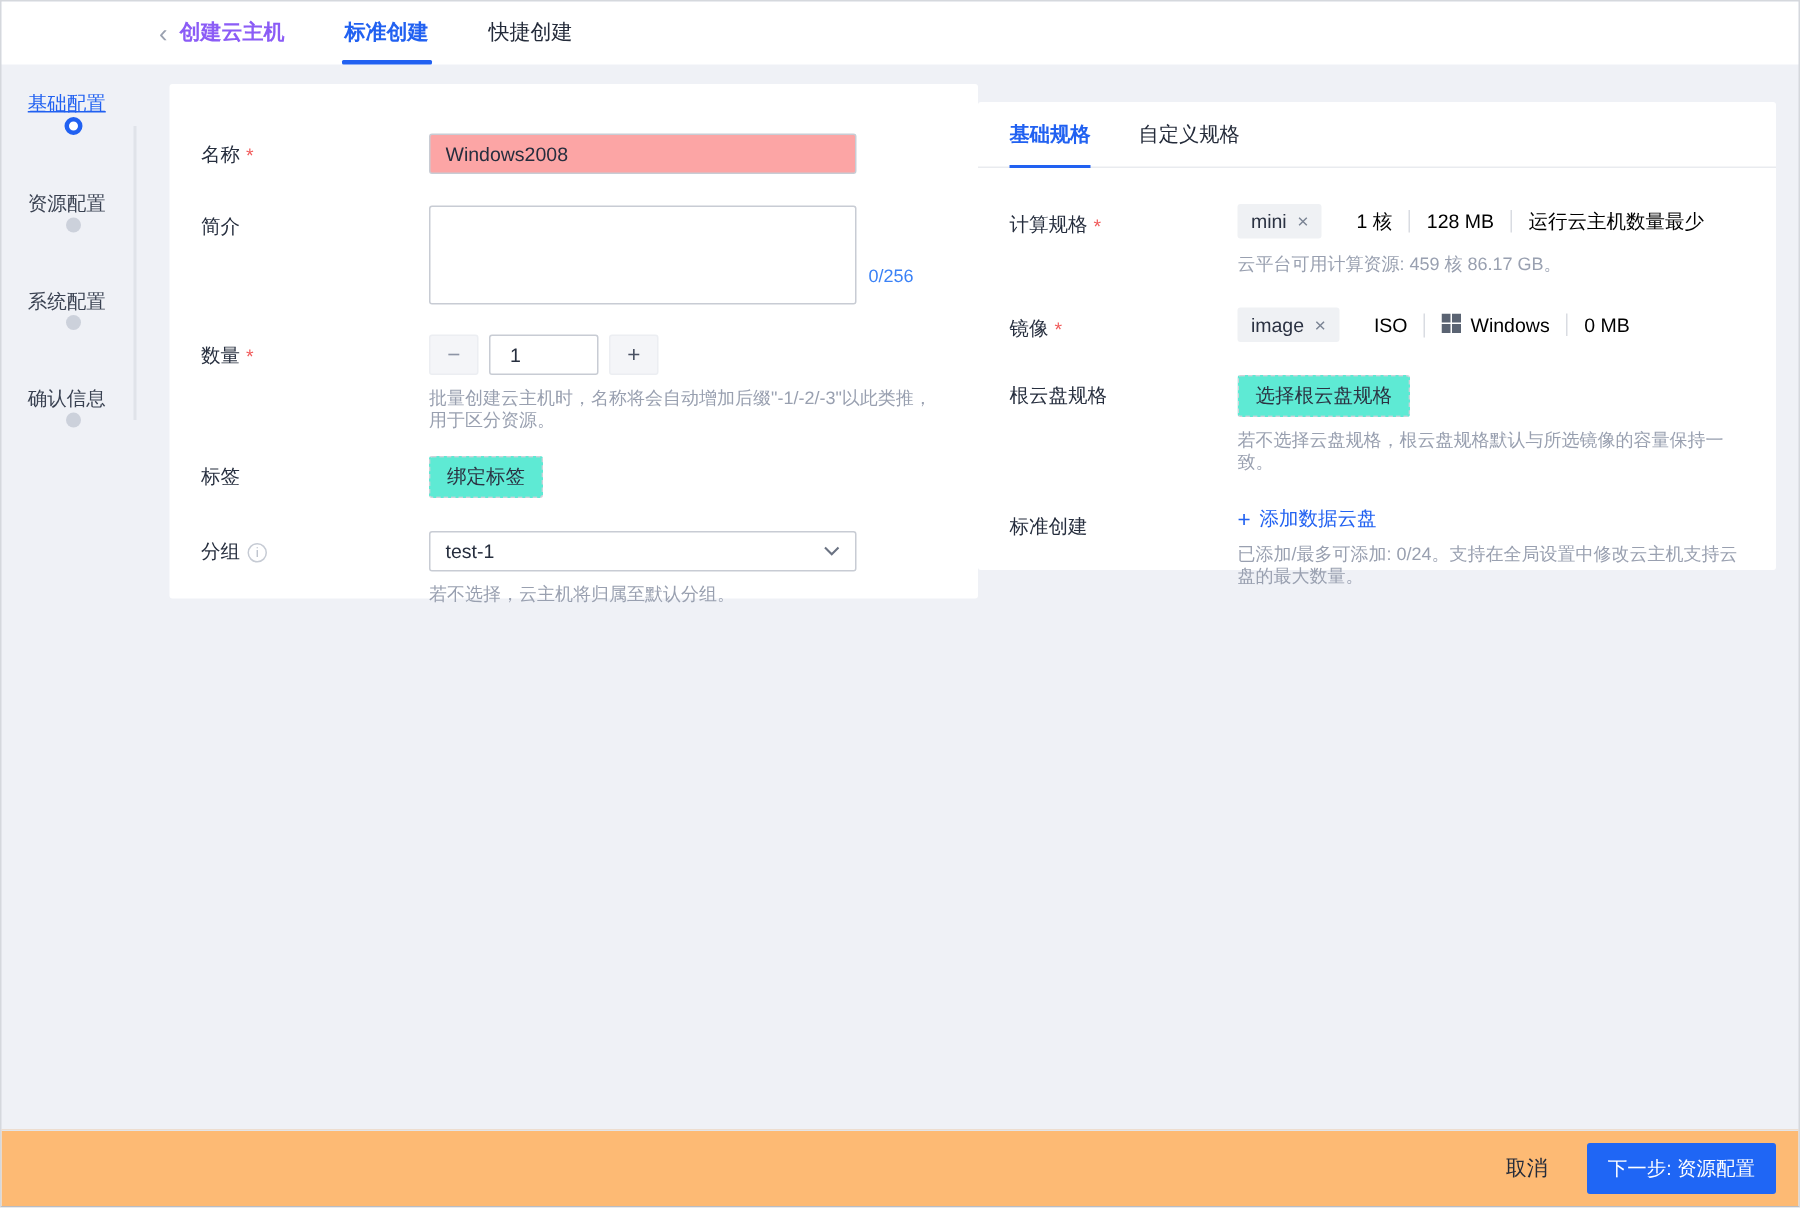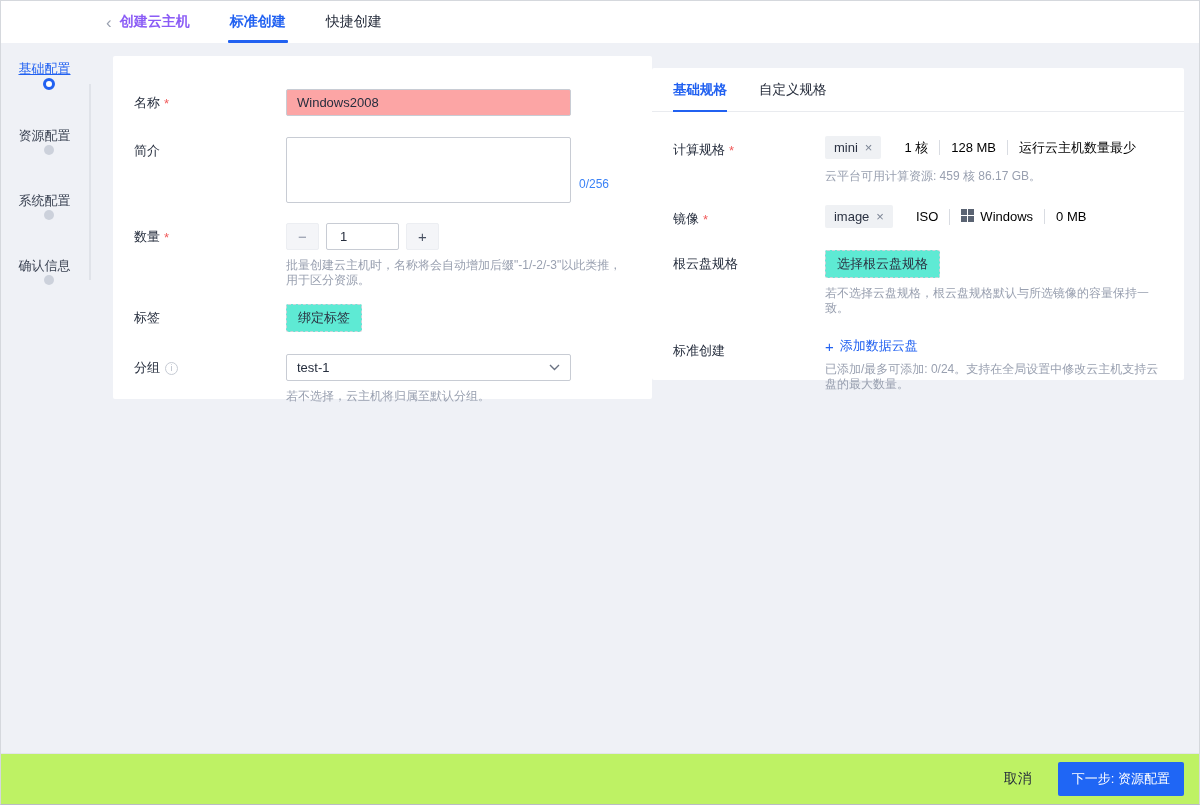--- a/index.html
+++ b/index.html
@@ -135,21 +135,21 @@
     display: inline-flex; align-items: center; color: #2161f1; font-size: 13px;
     cursor: pointer; font-weight: 400;
   }
   .blue-link .plus-sign { font-size: 15px; margin-right: 6px; }
   .mb21 { margin-bottom: 21px; }
   .mb20 { margin-bottom: 20px; }
   .mb16 { margin-bottom: 16px; }
   .mb22 { margin-bottom: 22px; }
   
   .footer {
-    flex: 0 0 auto; height: 51px; background: #bef264; border-top: 1px solid #e3e5e9;
+    flex: 0 0 auto; height: 51px; background: #fdba74; border-top: 1px solid #e3e5e9;
     display: flex; align-items: center; justify-content: flex-end; padding-right: 15px;
   }
   .cancel-btn {
     font-size: 14px; color: #242b3a; background: none; border: none; cursor: pointer;
     margin-right: 26px; font-family: inherit;
   }
   .primary-btn {
     background: #1f66f5; color: #fff; border: none; border-radius: 2px;
     font-size: 13px; padding: 8px 14px; cursor: pointer; font-family: inherit;
   }

